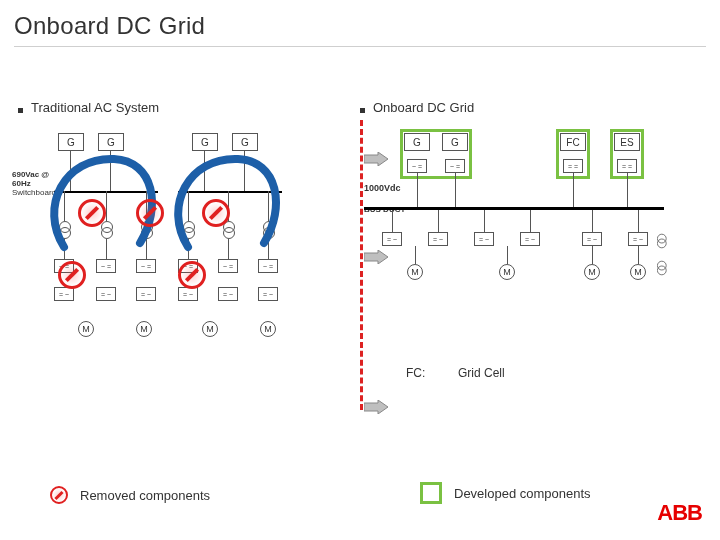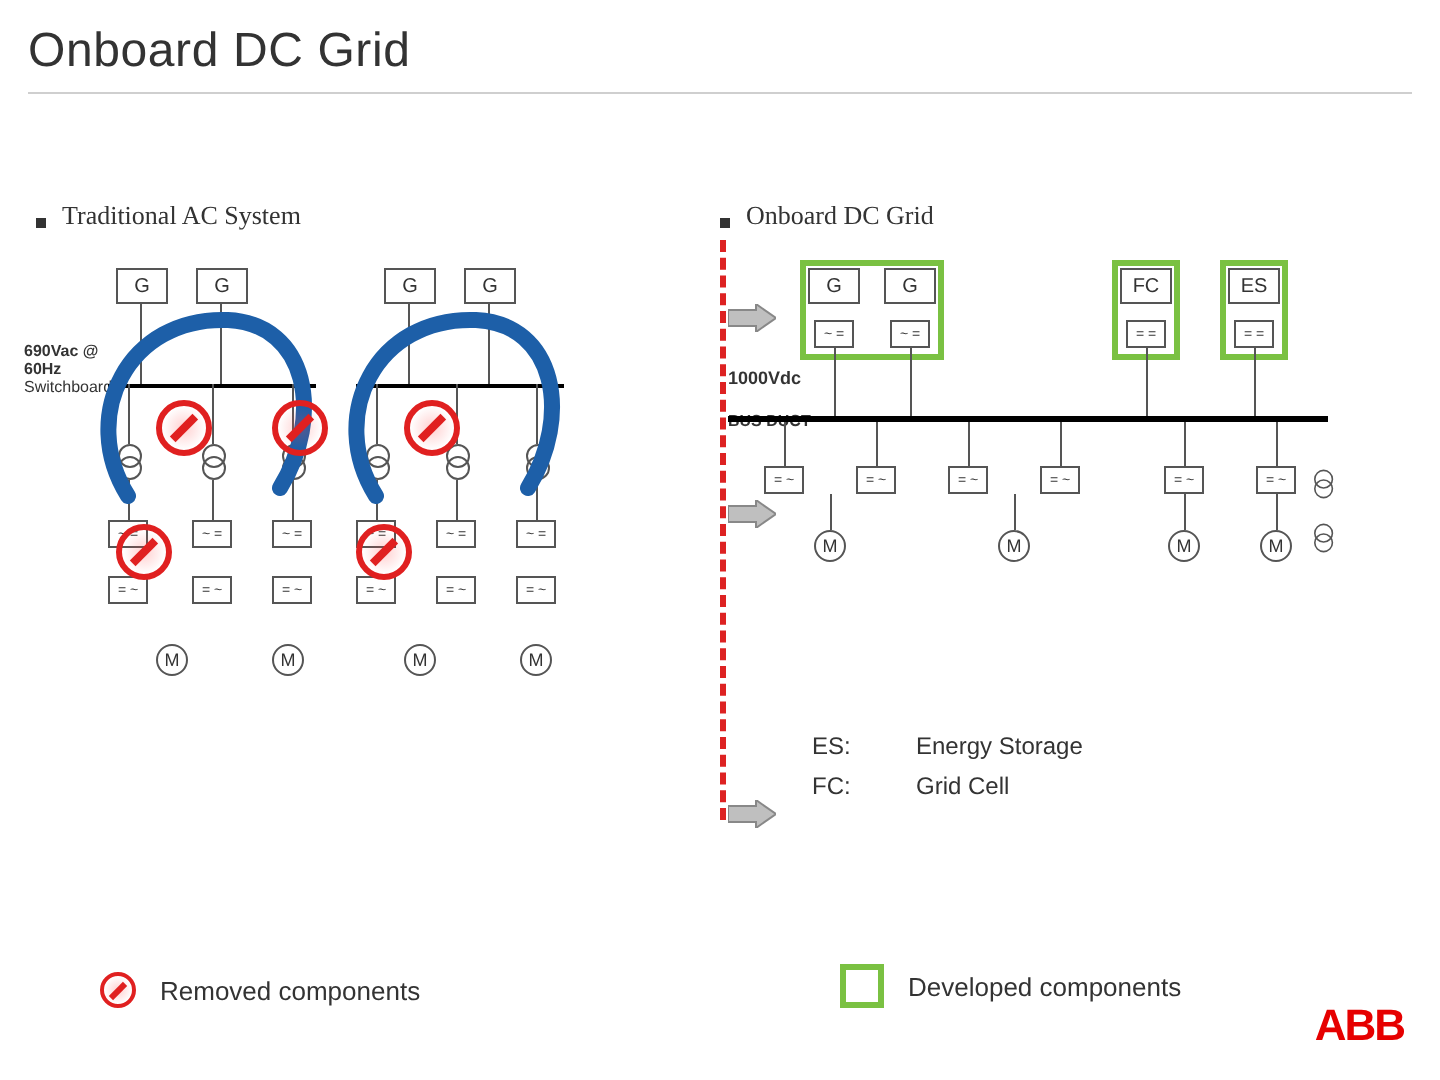--- a/index.html
+++ b/index.html
@@ -4,21 +4,21 @@
 <style>
   * { box-sizing: border-box; margin: 0; padding: 0; }
   html, body { width: 720px; height: 540px; font-family: Arial, Helvetica, sans-serif; background: #fff; color: #333; }
   .slide { width: 720px; height: 540px; position: relative; padding: 12px 14px; }
   .title { font-size: 24px; font-weight: 400; letter-spacing: 0.3px; }
   .subtitle { font-size: 18px; color: #004c8c; margin-top: 2px; }
   .hr { height: 1px; background: #cfcfcf; margin-top: 6px; }
   .columns { position: absolute; top: 100px; left: 18px; right: 18px; display: flex; }
   .col { width: 50%; }
   .col h3 { font-size: 13px; font-weight: 400; color: #333; }
-  .bullet-row { display: flex; align-items: center; gap: 8px; font-family: Liberation Serif, serif; }
+  .bullet-row { display: flex; align-items: center; gap: 8px; }
   .blt { width: 5px; height: 5px; background: #333; margin-top: 6px; }
   
   .diagram { position: relative; margin-top: 14px; height: 240px; }
   .gen-row { display: flex; gap: 14px; position: absolute; }
   .box { width: 26px; height: 18px; border: 1px solid #555; font-size: 10px; display: flex; align-items: center; justify-content: center; background: #fff; }
   .g { }
   .tiny-label { position: absolute; font-size: 8px; line-height: 1.1; color: #333; }
   .bus-label { position: absolute; font-size: 9px; font-weight: bold; }
   .bus { position: absolute; height: 2px; background: #000; }
   .vline { position: absolute; width: 1px; background: #555; }
@@ -211,24 +211,20 @@
       </svg>
   </div>
   <div class="arrow-right" style="left:364px; top:400px;">
     <svg viewBox="0 0 24 14">
         <path d="M0 3 H14 V0 L24 7 L14 14 V11 H0 Z" fill="#bfbfbf" stroke="#888"></path>
       </svg>
   </div>
 
   <div class="legend-table">
     <div>
-      <span class="k">ES:</span>
-      <span>Energy Storage</span>
-    </div>
-    <div>
       <span class="k">FC:</span>
       <span>Grid Cell</span>
     </div>
   </div>
 
   <div class="bottom-legend right">
     <div class="green-sq"></div>
     <span>Developed components</span>
   </div>
   <div class="bottom-legend">

